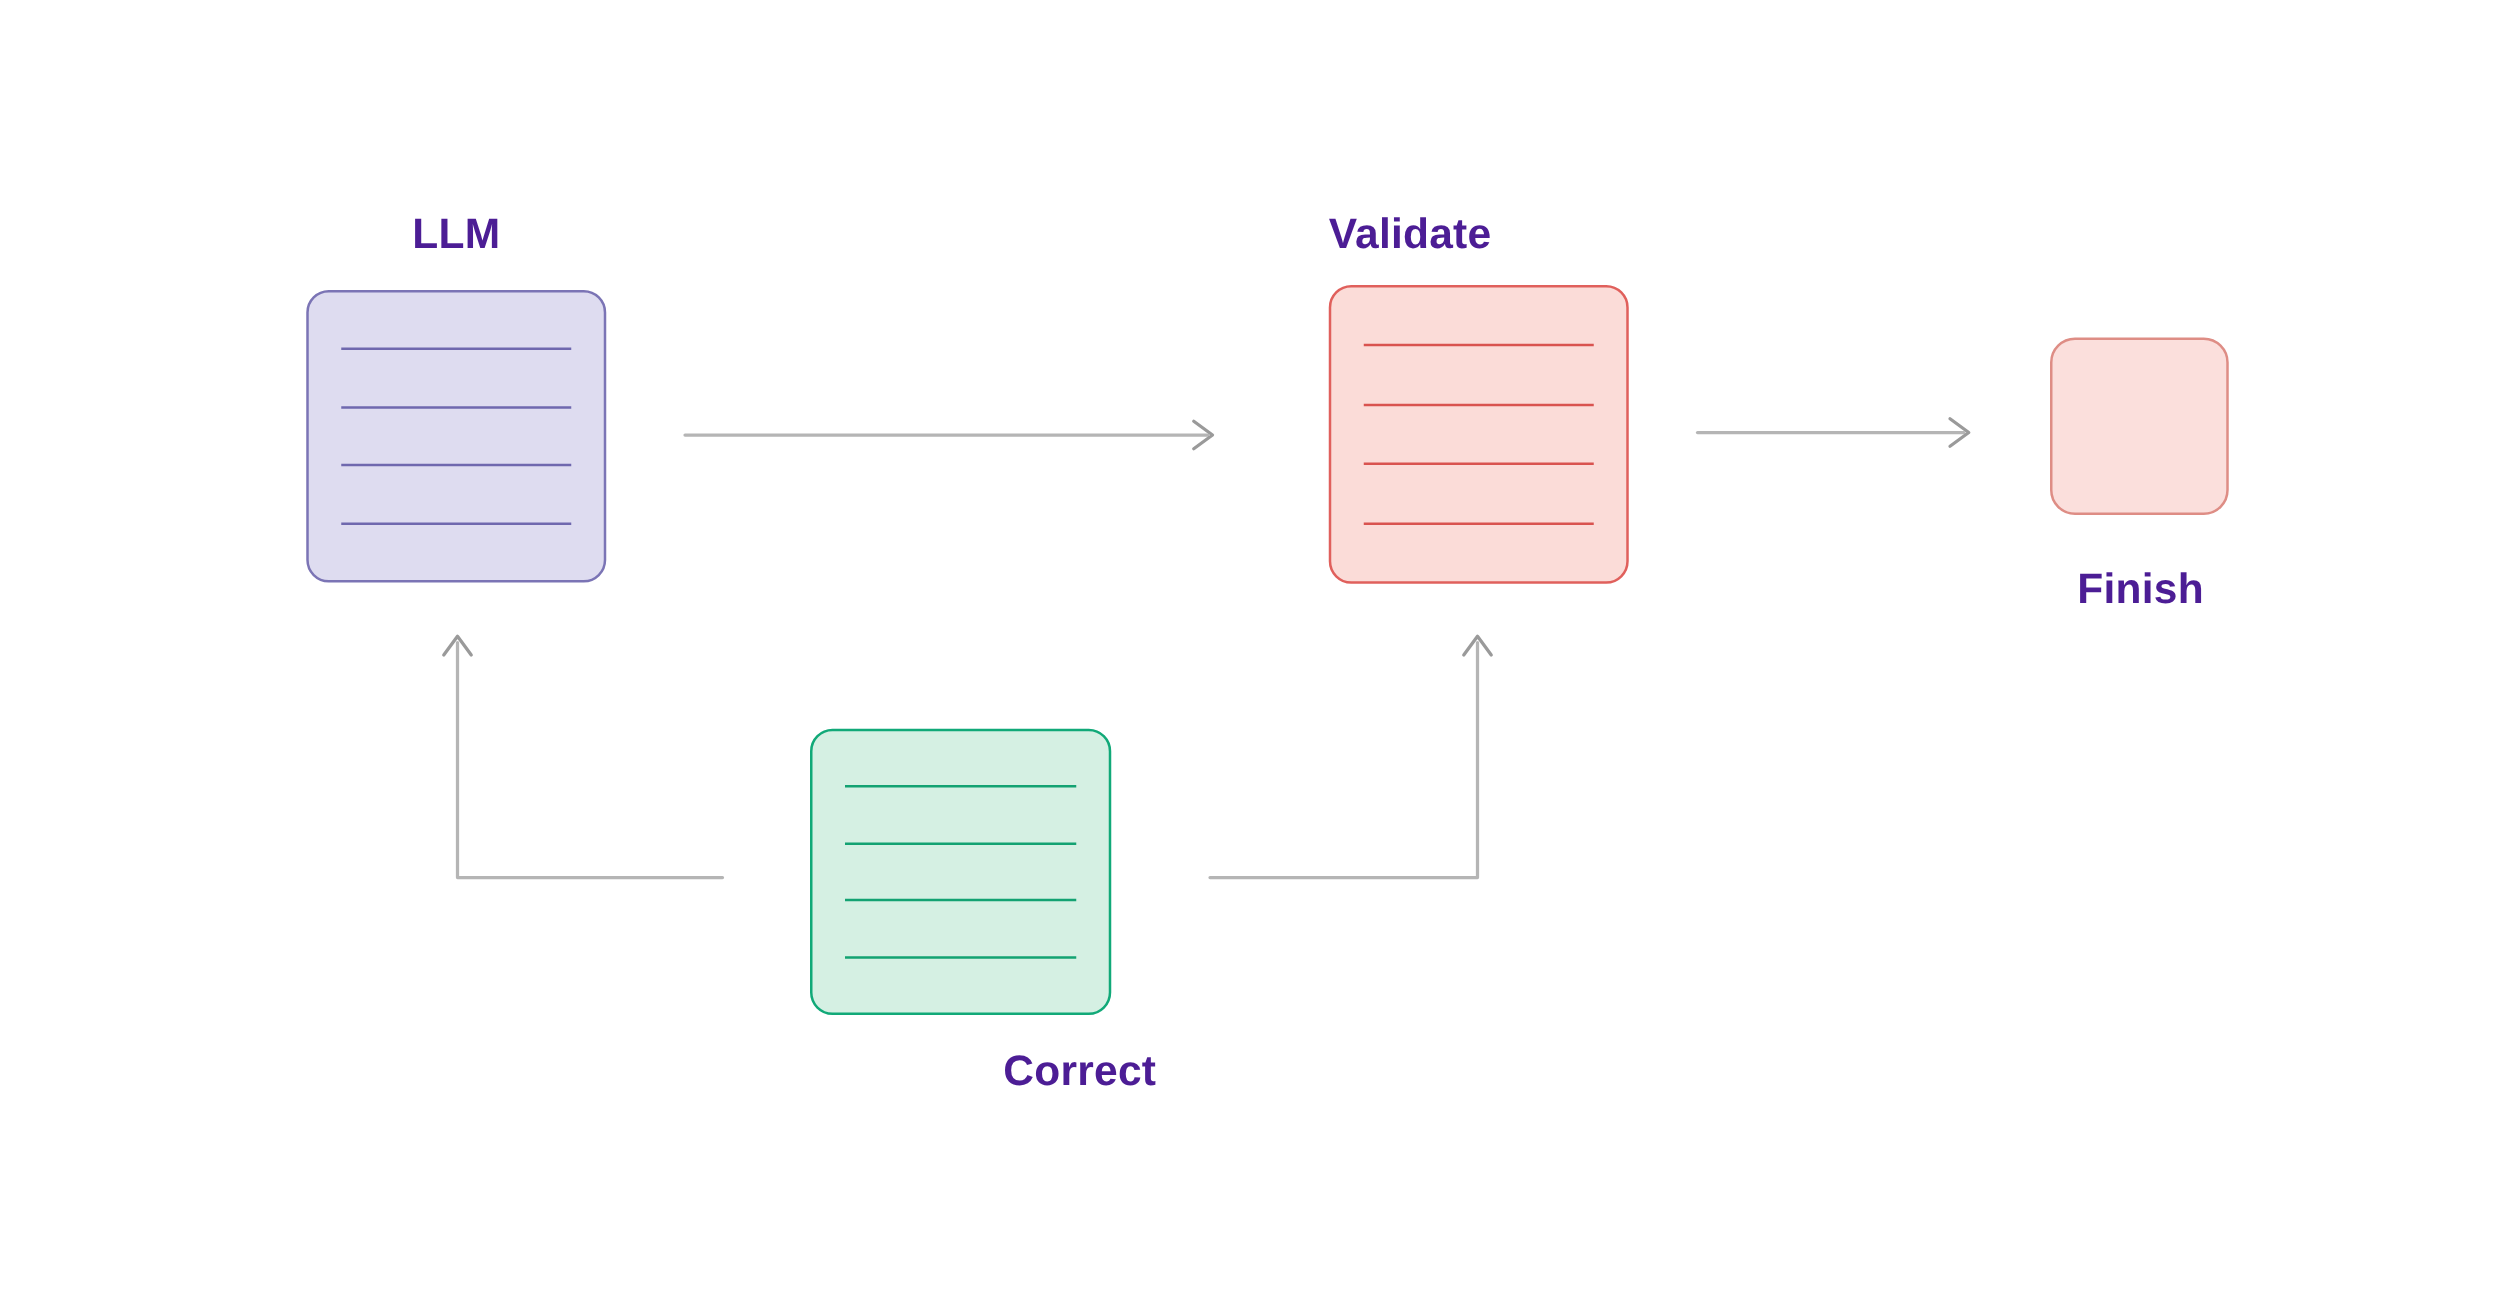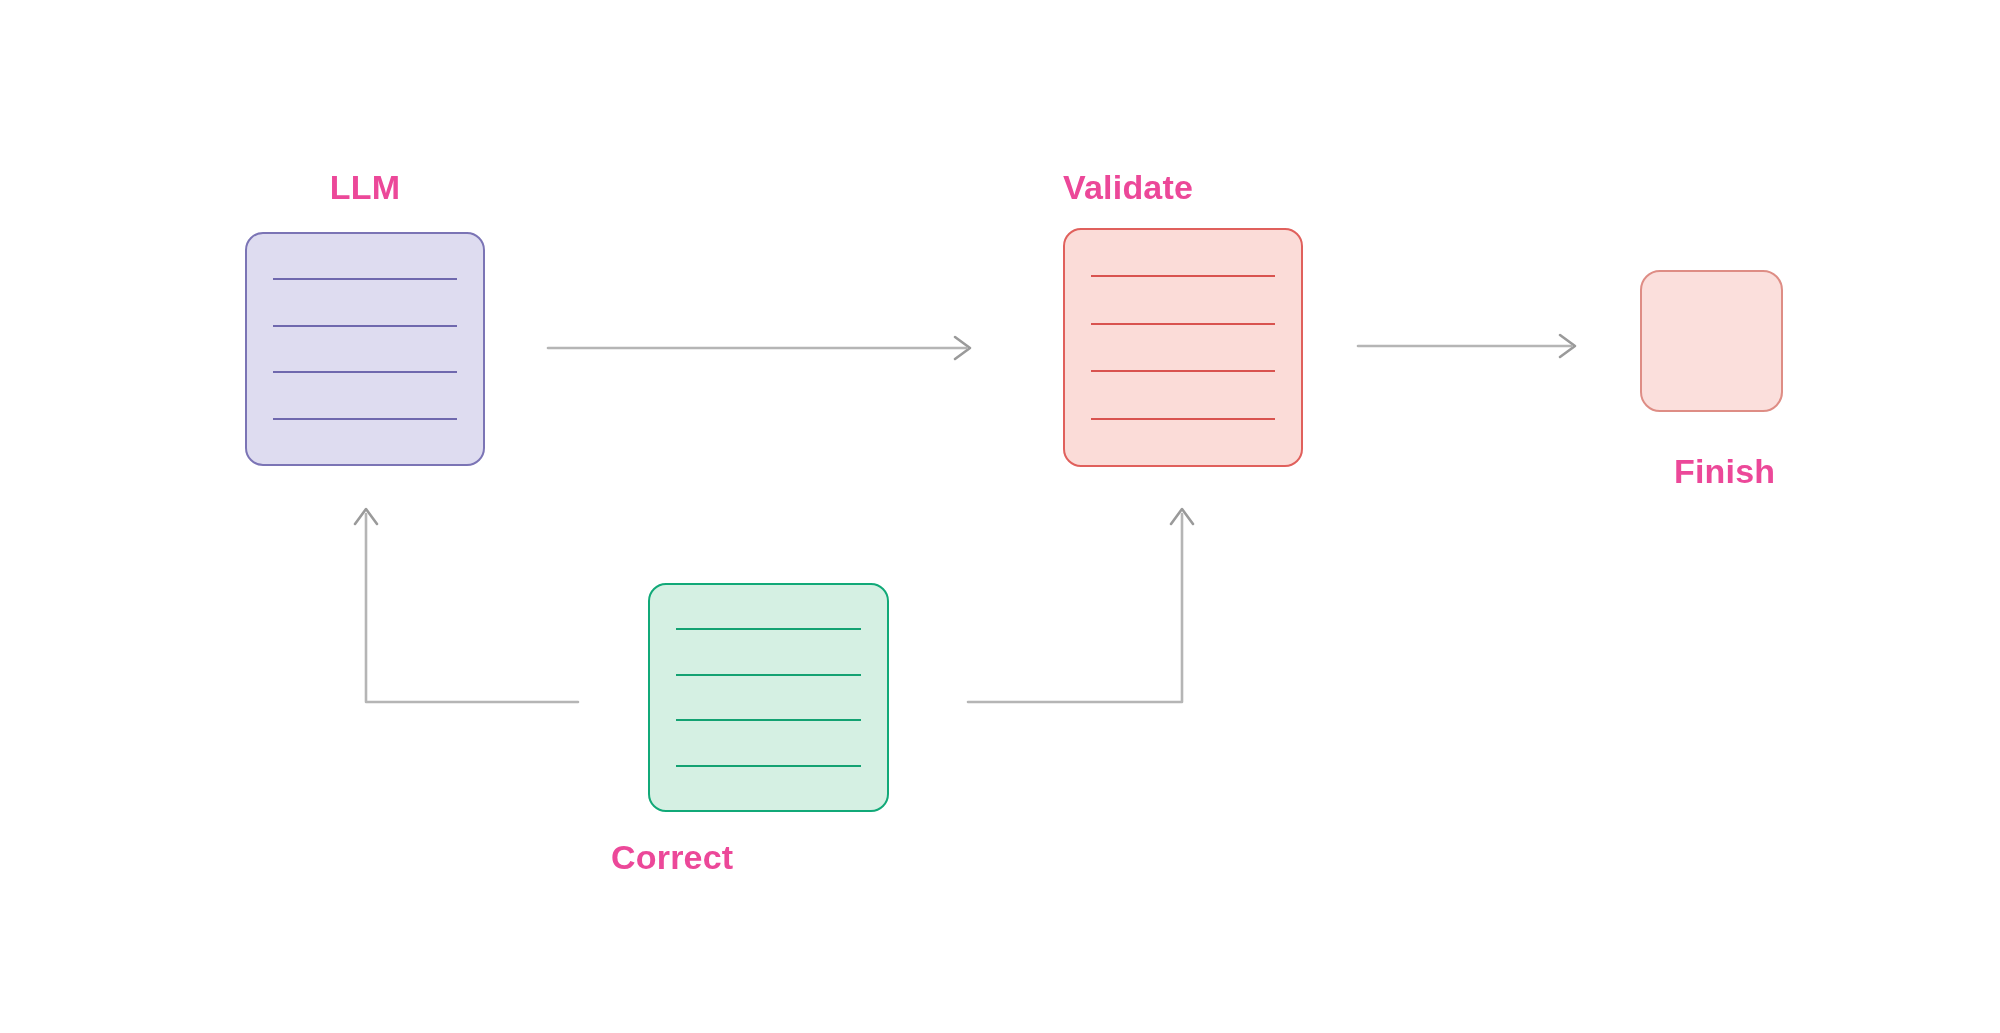--- a/index.html
+++ b/index.html
@@ -38,21 +38,21 @@
   .node-line {
     height: 2px;
     margin: 0 auto;
     width: 78%;
   }
   .node-line-spacer { flex: 1 1 auto; }
   .node-label {
     position: absolute;
     font-size: 34px;
     font-weight: bold;
-    color: #ec4899;
+    color: #4c1d95;
     white-space: nowrap;
     letter-spacing: 0.2px;
   }
 
   
   #node-llm {
     left: 245px; top: 232px;
     width: 240px; height: 234px;
     background: #dedcf0;
     border: 2px solid #7b74b5;
@@ -71,31 +71,31 @@
   #label-validate { left: 1063px; top: 168px; width: 240px; text-align: left; }
 
   
   #node-correct {
     left: 648px; top: 583px;
     width: 241px; height: 229px;
     background: #d5f0e3;
     border: 2px solid #11a978;
   }
   #node-correct .node-line { background: #13a272; }
-  #label-correct { left: 611px; top: 838px; width: 241px; text-align: left; }
+  #label-correct { left: 684px; top: 838px; width: 241px; text-align: right; }
 
   
   #node-finish {
     left: 1640px; top: 270px;
     width: 143px; height: 142px;
     background: #fbdfdc;
     border: 2px solid #de8d85;
     border-radius: 20px;
   }
-  #label-finish { left: 1674px; top: 452px; width: 165px; text-align: left; }
+  #label-finish { left: 1630px; top: 452px; width: 165px; text-align: center; }
 </style>
 </head>
 <body>
 
 <svg id="canvas" viewBox="0 0 2000 1033" xmlns="http://www.w3.org/2000/svg">
 
   <g>
     <line x1="548" y1="348" x2="966" y2="348" stroke="#b5b5b5" stroke-width="2.6" stroke-linecap="round"></line>
     <path d="M 955 337 L 970 348 L 955 359" fill="none" stroke="#9a9a9a" stroke-width="2.6" stroke-linecap="round" stroke-linejoin="round"></path>
   </g>

